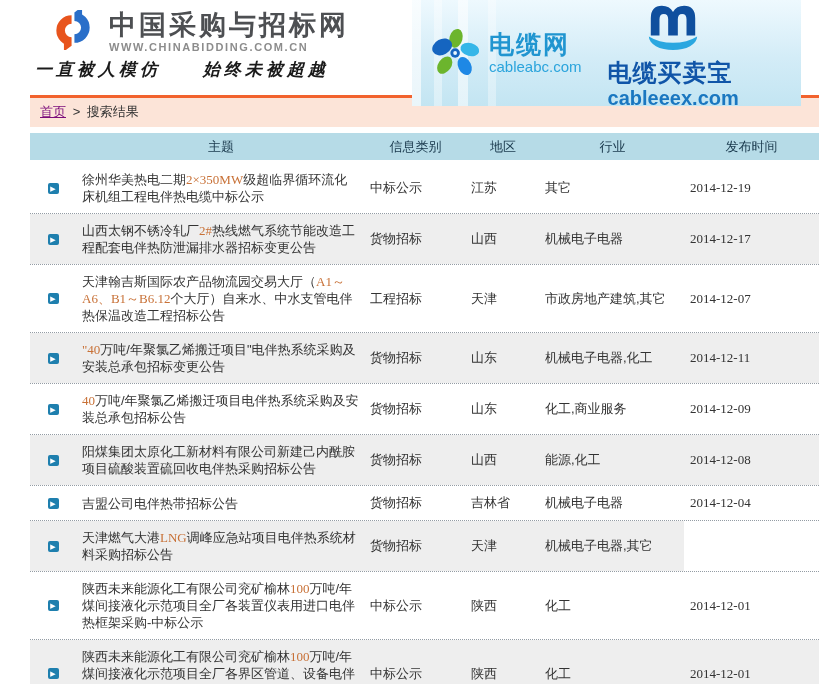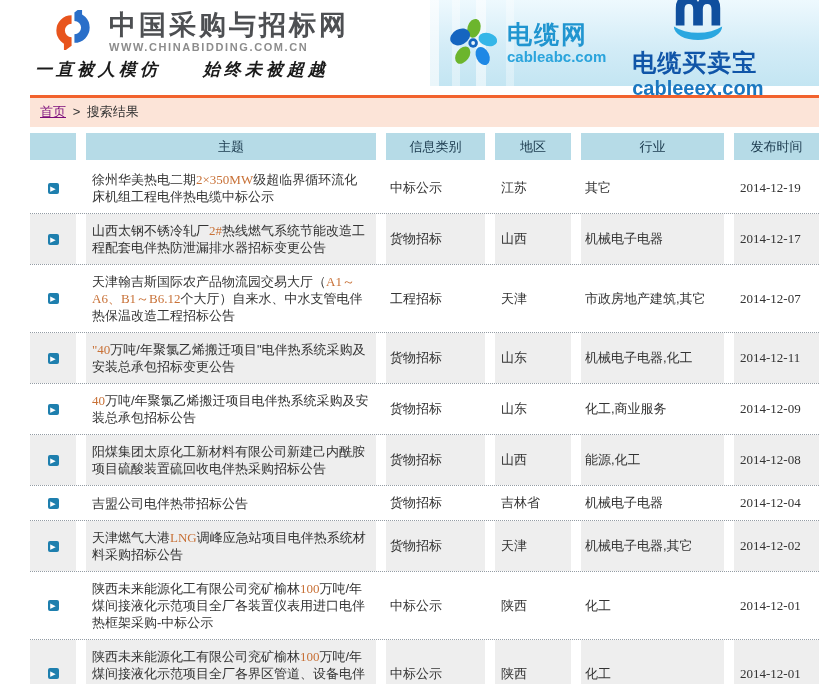--- a/index.html
+++ b/index.html
@@ -8,46 +8,46 @@
 
   
   .site-header { position:relative; height:88px; background:#fff; }
   .brand { position:absolute; left:53px; top:10px; display:flex; align-items:flex-start; gap:16px; cursor:pointer; text-decoration:none; }
   .brand-mark { width:40px; height:40px; }
   .brand-title { font-size:27px; font-weight:bold; color:#4d4f52; letter-spacing:3px; line-height:30px; white-space:nowrap; }
   .brand-url { font-size:11px; font-weight:bold; color:#8c8c8c; letter-spacing:1.6px; margin-top:1px; }
   .slogan { position:absolute; left:35px; top:58px; font-family:"Liberation Serif","DejaVu Serif",serif;
     font-style:italic; font-weight:bold; font-size:17px; color:#1a1a1a; letter-spacing:4px; white-space:nowrap; }
 
-  .partner-banner { position:absolute; left:430px; top:0; width:389px; height:86px;
+  .partner-banner { position:absolute; left:412px; top:0; width:389px; height:106px;
     background:linear-gradient(180deg,#eef9fe 0%,#d3ecf7 55%,#c3e5f2 100%);
     display:flex; align-items:center; }
   .stripes { position:absolute; left:0; top:0; bottom:0; width:140px;
     background:
       linear-gradient(90deg, rgba(255,255,255,.65) 0 9px, transparent 9px 22px,
         rgba(255,255,255,.40) 22px 30px, transparent 30px 46px,
         rgba(255,255,255,.55) 46px 56px, transparent 56px 76px,
         rgba(255,255,255,.35) 76px 84px, transparent 84px); }
   .partner { position:relative; display:flex; align-items:center; gap:7px; text-decoration:none; cursor:pointer; }
   .partner.abc { margin-left:18px; }
   .partner.eex { margin-left:26px;flex-direction:column; }
   .p-name-abc { font-size:25px; font-weight:bold; color:#2095d0; letter-spacing:2px; line-height:26px; }
-  .p-domain-abc { font-size:15px; font-weight:bold; color:#2ba4dc; margin-top:1px; }
+  .p-domain-abc { font-size:15px; font-weight:normal; color:#2ba4dc; margin-top:1px; }
   .p-name-eex { font-size:24px; font-weight:bold; color:#1055a8; letter-spacing:1px; line-height:25px; }
   .p-domain-eex { font-size:20px; font-weight:bold; color:#1a77c0; margin-top:2px; }
 
   
   .breadcrumb { margin:7px 0 0 30px; border-top:3px solid var(--accent_orange,#f2622d);
     background:var(--breadcrumb_bg,#fce4d8); padding:5px 10px 6px 10px; font-size:13px; color:#333; }
   .home-link { color:var(--link_purple,#7b0d7b); text-decoration:underline; cursor:pointer; }
   .crumb-sep { margin:0 3px; }
 
   
   .results { margin:6px 0 0 30px; width:789px; }
-  .row { display:flex; gap:10px; align-items:stretch; }
+  .row { display:flex; gap:0; align-items:stretch; }
   .cell { display:flex; align-items:center; }
   .c-icon { width:46px; justify-content:center; flex:none; }
   .c-title { width:290px; flex:none; padding:8px 6px; }
   .c-cat { width:99px; flex:none; padding-left:4px; }
   .c-region { width:76px; flex:none; padding-left:6px; }
   .c-industry { width:143px; flex:none; padding-left:4px; }
   .c-date { flex:1; padding-left:6px; font-family:"Liberation Serif","DejaVu Serif",serif; }
 
   .thead { margin-bottom:3px; }
   .thead .cell { background:var(--header_cell_bg,#b6dbe7); height:27px; justify-content:center;
@@ -220,21 +220,20 @@
         <div class="row body-row">
     <div class="cell c-icon">
             <span class="bullet">▶</span>
           </div>
     <div class="cell c-title">
             <a class="title-link"><span>天津燃气大港</span><span class="hl">LNG</span><span>调峰应急站项目电伴热系统材料采购招标公告</span></a>
           </div>
     <div class="cell c-cat">货物招标</div>
     <div class="cell c-region">天津</div>
     <div class="cell c-industry">机械电子电器,其它</div>
-    <div class="cell c-date">2014-12-02</div>
   </div>
         <div class="row body-row">
     <div class="cell c-icon">
             <span class="bullet">▶</span>
           </div>
     <div class="cell c-title">
             <a class="title-link"><span>陕西未来能源化工有限公司兖矿榆林</span><span class="hl">100</span><span>万吨/年煤间接液化示范项目全厂各装置仪表用进口电伴热框架采购-中标公示</span></a>
           </div>
     <div class="cell c-cat">中标公示</div>
     <div class="cell c-region">陕西</div>

